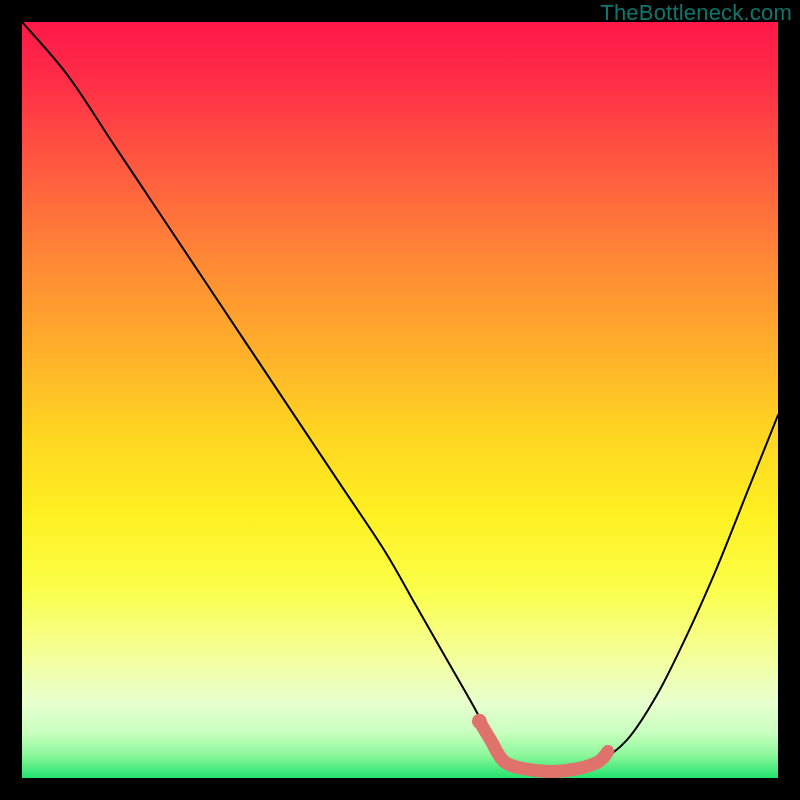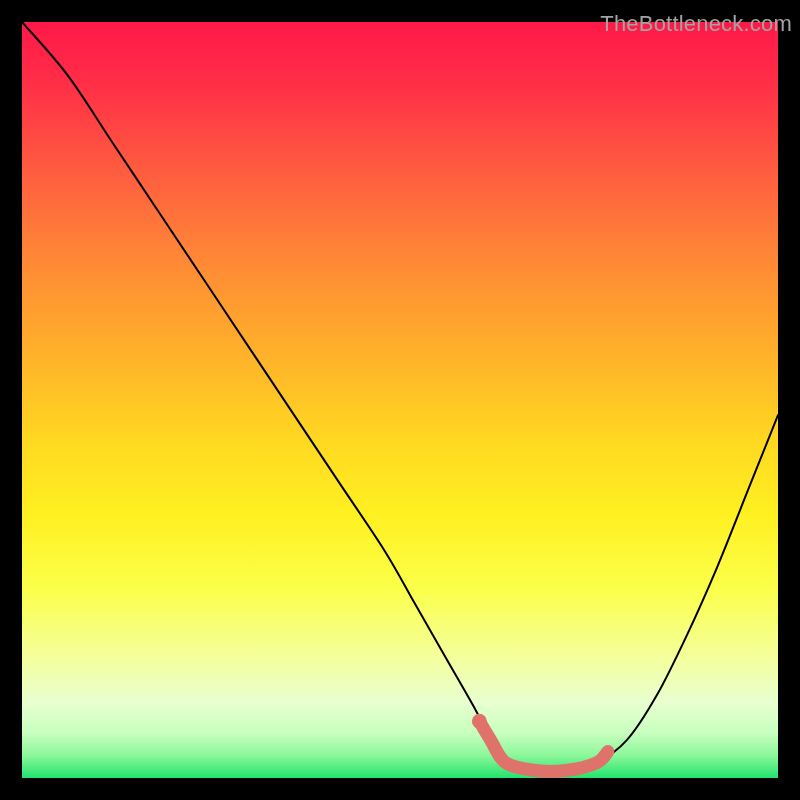--- a/index.html
+++ b/index.html
@@ -28,25 +28,25 @@
       #fbff4a 75%,
       #f4ff9c 84%,
       #e8ffcf 90%,
       #c8ffbf 94%,
       #8cf79a 97%,
       #22e36e 100%
     );
   }
   .watermark {
     position: absolute;
-    top: 11px;
+    top: 0px;
     right: 8px;
     font-size: 22px;
     font-weight: 500;
-    color: #a3a3a3;
+    color: #0f766e;
     letter-spacing: 0.2px;
   }
   svg.plot {
     position: absolute;
     left: 0;
     top: 0;
     width: 756px;
     height: 756px;
   }
 </style>

